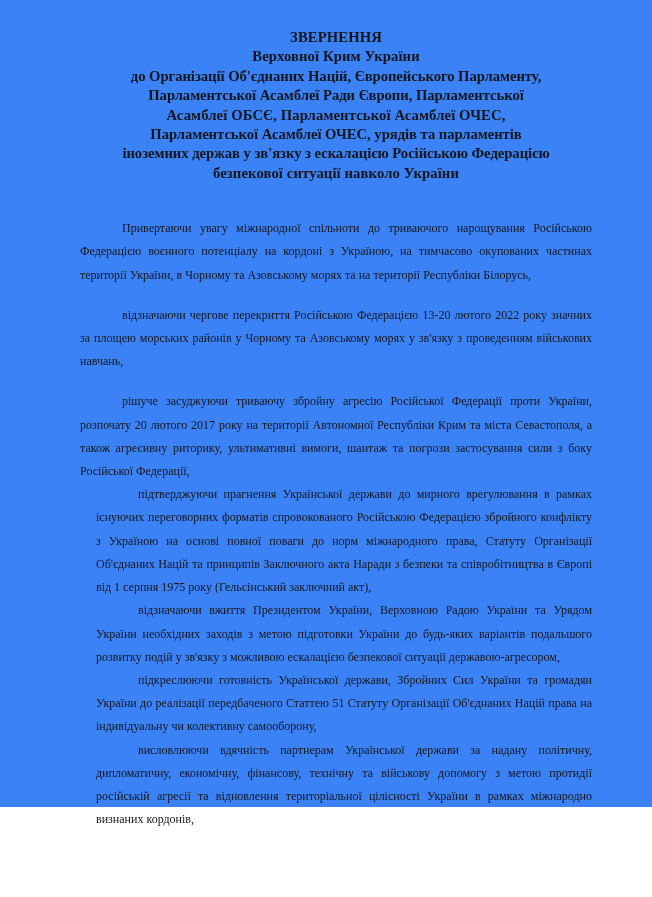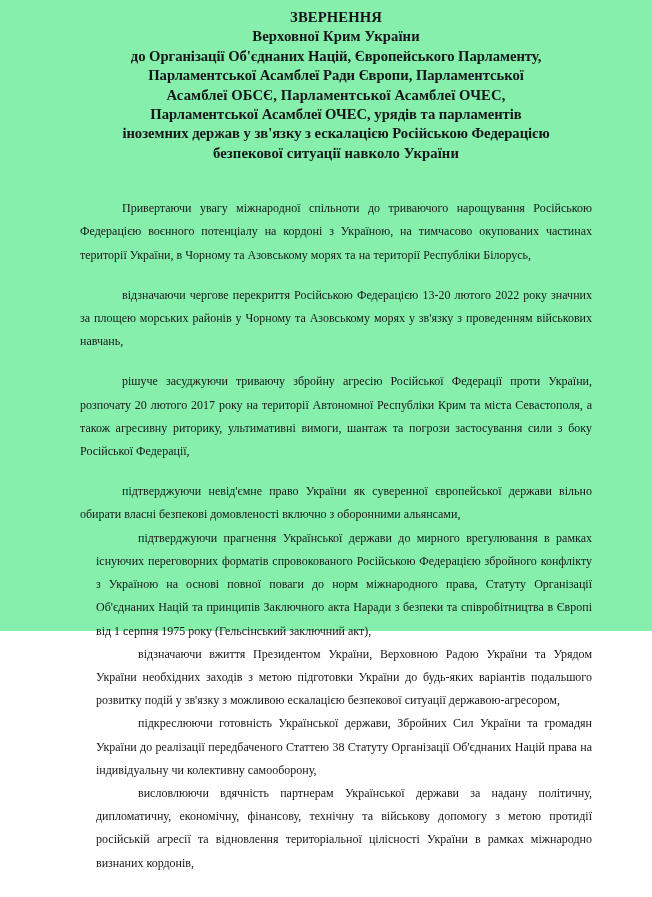--- a/index.html
+++ b/index.html
@@ -11,24 +11,24 @@
   body {
     width: 652px;
     height: 897px;
     overflow: hidden;
     font-family: "Liberation Serif", "DejaVu Serif", serif;
     color: #16161a;
     -webkit-font-smoothing: antialiased;
   }
   .page {
     width: 652px;
-    height: 631px;
+    height: 807px;
     box-sizing: border-box;
-    padding: 8px 60px 0 80px;
-    background: #86efac;
+    padding: 28px 60px 0 80px;
+    background: #3b82f6;
     position: relative;
   }
   .doc-title {
     text-align: center;
     font-weight: bold;
     font-size: 14.7px;
     line-height: 19.4px;
     margin: 0 0 0 0;
     letter-spacing: 0.1px;
   }
@@ -81,20 +81,19 @@
       <span class="tline wide">Парламентської Асамблеї ОЧЕС, урядів та парламентів</span>
       <span class="tline wide">іноземних держав у зв'язку з ескалацією Російською Федерацією</span>
       <span class="tline">безпекової ситуації навколо України</span>
     </h1>
   </div>
 
   <div class="body-block">
     <p class="para gap">Привертаючи увагу міжнародної спільноти до триваючого нарощування Російською Федерацією воєнного потенціалу на кордоні з Україною, на тимчасово окупованих частинах території України, в Чорному та Азовському морях та на території Республіки Білорусь,</p>
     <p class="para gap">відзначаючи чергове перекриття Російською Федерацією 13-20 лютого 2022 року значних за площею морських районів у Чорному та Азовському морях у зв'язку з проведенням військових навчань,</p>
     <p class="para gap">рішуче засуджуючи триваючу збройну агресію Російської Федерації проти України, розпочату 20 лютого 2017 року на території Автономної Республіки Крим та міста Севастополя, а також агресивну риторику, ультимативні вимоги, шантаж та погрози застосування сили з боку Російської Федерації,</p>
-    <p class="para gap">підтверджуючи невід'ємне право України як суверенної європейської держави вільно обирати власні безпекові домовленості включно з оборонними альянсами,</p>
     <p class="para nogap">підтверджуючи прагнення Української держави до мирного врегулювання в рамках існуючих переговорних форматів спровокованого Російською Федерацією збройного конфлікту з Україною на основі повної поваги до норм міжнародного права, Статуту Організації Об'єднаних Націй та принципів Заключного акта Наради з безпеки та співробітництва в Європі від 1 серпня 1975 року (Гельсінський заключний акт),</p>
     <p class="para nogap">відзначаючи вжиття Президентом України, Верховною Радою України та Урядом України необхідних заходів з метою підготовки України до будь-яких варіантів подальшого розвитку подій у зв'язку з можливою ескалацією безпекової ситуації державою-агресором,</p>
-    <p class="para nogap">підкреслюючи готовність Української держави, Збройних Сил України та громадян України до реалізації передбаченого Статтею 38 Статуту Організації Об'єднаних Націй права на індивідуальну чи колективну самооборону,</p>
+    <p class="para nogap">підкреслюючи готовність Української держави, Збройних Сил України та громадян України до реалізації передбаченого Статтею 51 Статуту Організації Об'єднаних Націй права на індивідуальну чи колективну самооборону,</p>
     <p class="para nogap">висловлюючи вдячність партнерам Української держави за надану політичну, дипломатичну, економічну, фінансову, технічну та військову допомогу з метою протидії російській агресії та відновлення територіальної цілісності України в рамках міжнародно визнаних кордонів,</p>
   </div>
 
 </div>
 
 </body></html>

